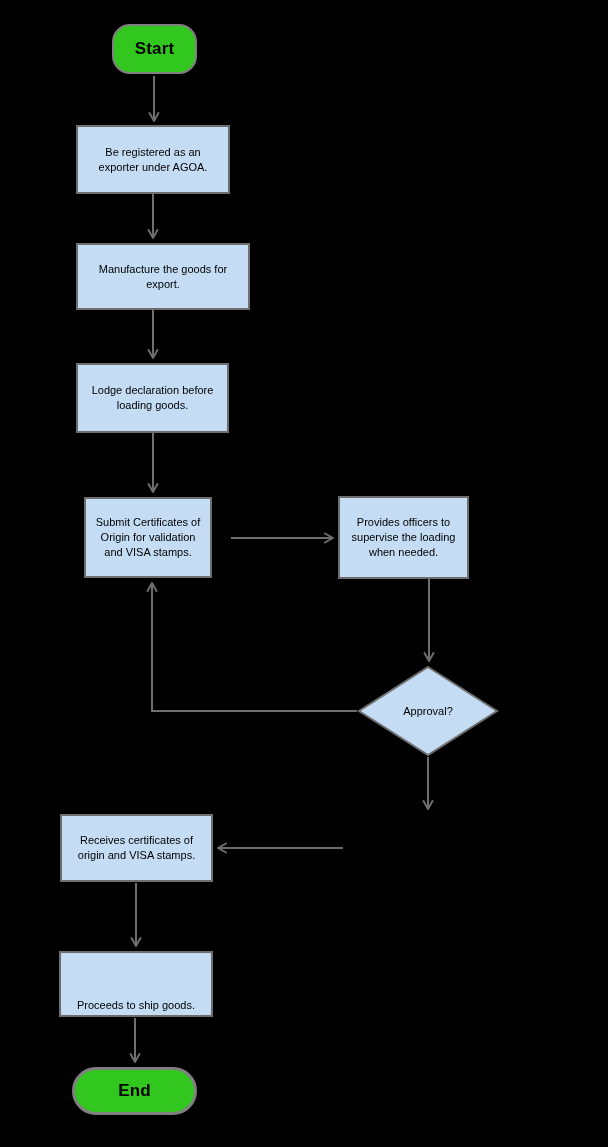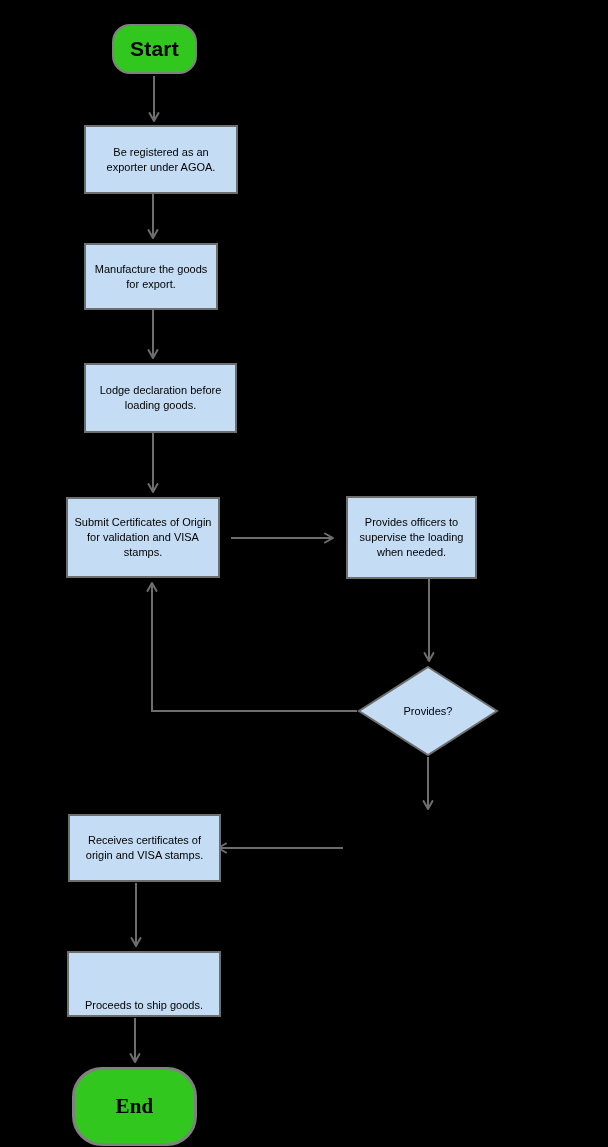--- a/index.html
+++ b/index.html
@@ -33,27 +33,26 @@
     text-align:center;
     color:var(--text);
     z-index:2;
   }
   .process{
     background:var(--process-fill);
     border:2px solid var(--stroke);
     font-size:11px;
     line-height:15px;
     padding:2px 6px;
-    margin-left:8px;
   }
   .terminator{
     background:var(--terminator-fill);
     border:2px solid var(--terminator-stroke);
     font-weight:bold;
-    font-size:21px;
+    font-size:17px;
     letter-spacing:0.2px;
   }
   .decision-label{
     position:absolute;
     left:358px;top:666px;
     width:140px;height:90px;
     display:flex;align-items:center;justify-content:center;
     text-align:center;
     font-size:11px;
     color:var(--text);
@@ -99,44 +98,44 @@
   </svg>
 
   <div class="node terminator" style="left:112px;top:24px;width:85px;height:50px;border-radius:18px;">
     <span>Start</span>
   </div>
 
   <div class="node process" style="left:76px;top:125px;width:154px;height:69px;">
     <span>Be registered as an exporter under AGOA.</span>
   </div>
 
-  <div class="node process" style="left:76px;top:243px;width:134px;height:67px;">
+  <div class="node process" style="left:76px;top:243px;width:174px;height:67px;">
     <span>Manufacture the goods for export.</span>
   </div>
 
   <div class="node process" style="left:76px;top:363px;width:153px;height:70px;">
     <span>Lodge declaration before loading goods.</span>
   </div>
 
-  <div class="node process" style="left:58px;top:497px;width:154px;height:81px;">
+  <div class="node process" style="left:84px;top:497px;width:128px;height:81px;">
     <span>Submit Certificates of Origin for validation and VISA stamps.</span>
   </div>
 
   <div class="node process" style="left:338px;top:496px;width:131px;height:83px;">
     <span>Provides officers to supervise the loading when needed.</span>
   </div>
 
-  <div class="decision-label">Provides?</div>
+  <div class="decision-label">Approval?</div>
 
 
   <div class="node process" style="left:60px;top:814px;width:153px;height:68px;">
     <span>Receives certificates of origin and VISA stamps.</span>
   </div>
 
   <div class="node process" style="left:59px;top:951px;width:154px;height:66px;align-items:flex-end;">
     <span>Proceeds to ship goods.</span>
   </div>
 
-  <div class="node terminator" style="left:72px;top:1067px;width:125px;height:79px;border-radius:30px;border-width:3px;font-family:Liberation Serif, serif;">
+  <div class="node terminator" style="left:72px;top:1067px;width:125px;height:48px;border-radius:30px;border-width:3px;">
     <span>End</span>
   </div>
 
 </div>
 
 </body></html>

